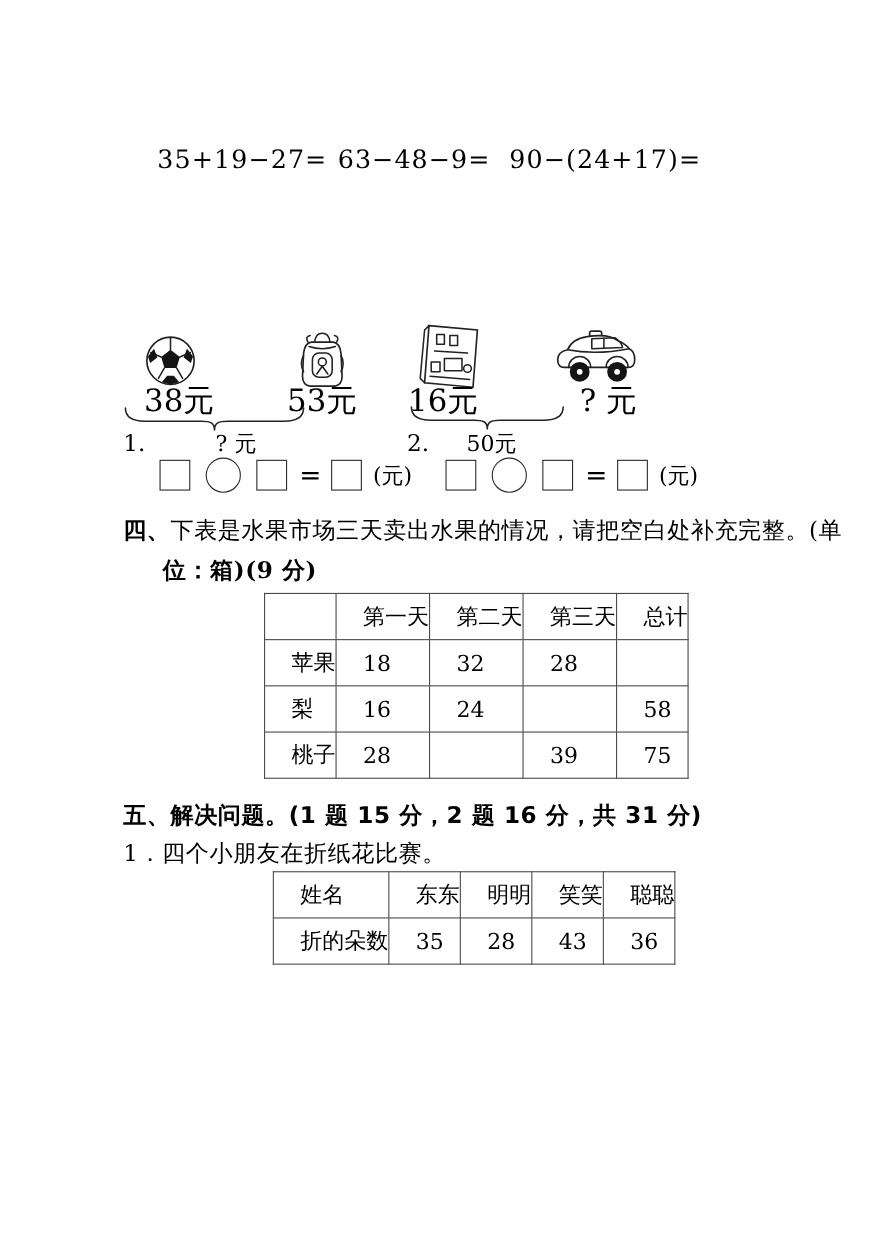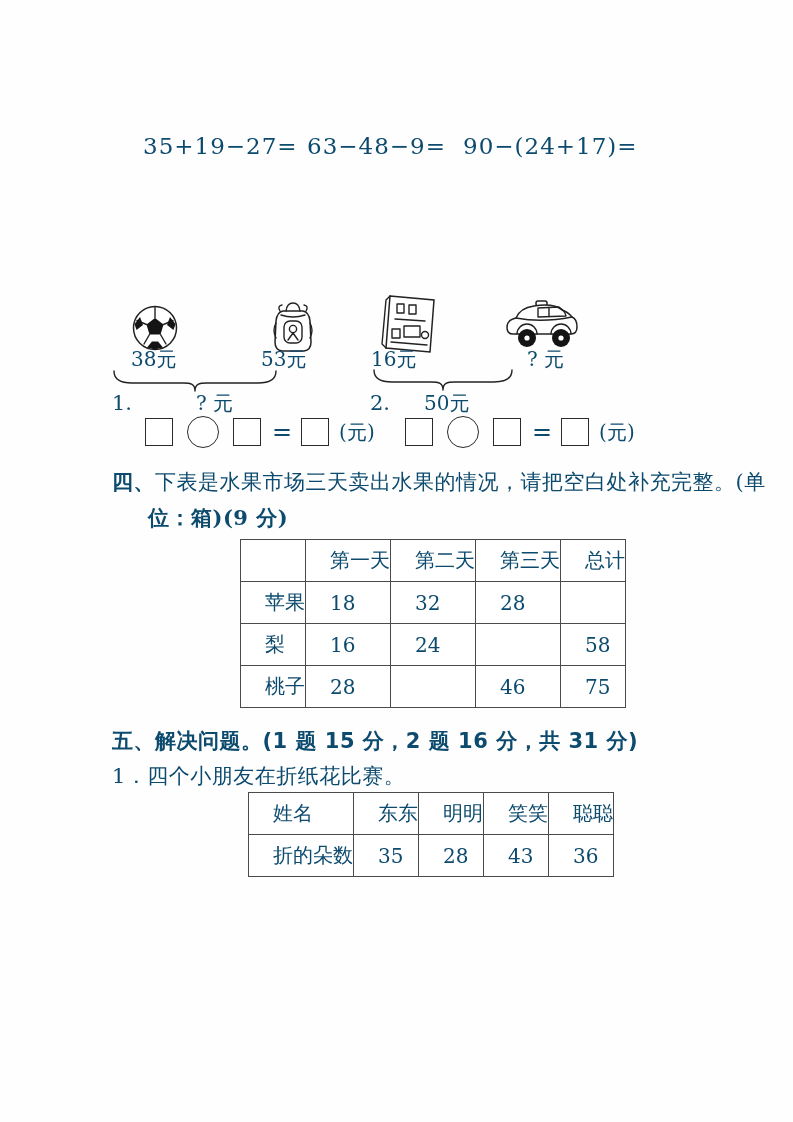--- a/index.html
+++ b/index.html
@@ -1,31 +1,31 @@
 <!DOCTYPE html>
 <html><head>
 <meta charset="utf-8">
 <style>
   html,body{margin:0;padding:0;background:#ffffff;}
   #page{
     position:relative;
     width:793px;height:1122px;
     background:#fefefe;
     font-family:"DejaVu Serif","Liberation Serif",serif;
-    color:#0c4a6e;
+    color:#000000;
     overflow:hidden;
   }
   .abs{position:absolute;}
   .expr{font-size:23px;letter-spacing:1px;white-space:nowrap;}
   .sec-title{
     font-family:"DejaVu Sans","Liberation Sans",sans-serif;
     font-weight:bold;font-size:21px;letter-spacing:0.5px;white-space:nowrap;
   }
   .body-text{font-size:21px;letter-spacing:0.5px;white-space:nowrap;}
-  .price{font-size:20px;white-space:nowrap;}
+  .price{font-size:28px;white-space:nowrap;}
   .prob-num{font-size:21px;}
   .brace-label{font-size:20px;white-space:nowrap;}
   .eq-row{display:flex;align-items:center;height:36px;}
   .eq-square{width:26px;height:26px;border:1.6px solid #2b2b2b;background:#fff;}
   .eq-circle{width:30px;height:30px;border:1.6px solid #2b2b2b;border-radius:50%;background:#fff;}
   .eq-equals{font-size:24px;margin:0 9px 0 11px;}
   .eq-unit{font-size:20px;margin-left:10px;}
   .gap14{margin-left:14px;}
   table.sheet{border-collapse:collapse;table-layout:fixed;}
   table.sheet td{
@@ -182,21 +182,21 @@
       <td>梨</td>
       <td>16</td>
       <td>24</td>
       <td></td>
       <td>58</td>
     </tr>
     <tr>
       <td>桃子</td>
       <td>28</td>
       <td></td>
-      <td>46</td>
+      <td>39</td>
       <td>75</td>
     </tr>
   </tbody>
     </table>
 
   <div class="abs sec-title" style="left:112px;top:727px;">五、解决问题。(1 题 15 分，2 题 16 分，共 31 分)</div>
   <div class="abs body-text" style="left:112px;top:762px;">1．四个小朋友在折纸花比赛。</div>
 
   <table class="sheet name-table abs" style="left:248px;top:792px;">
     <colgroup>

